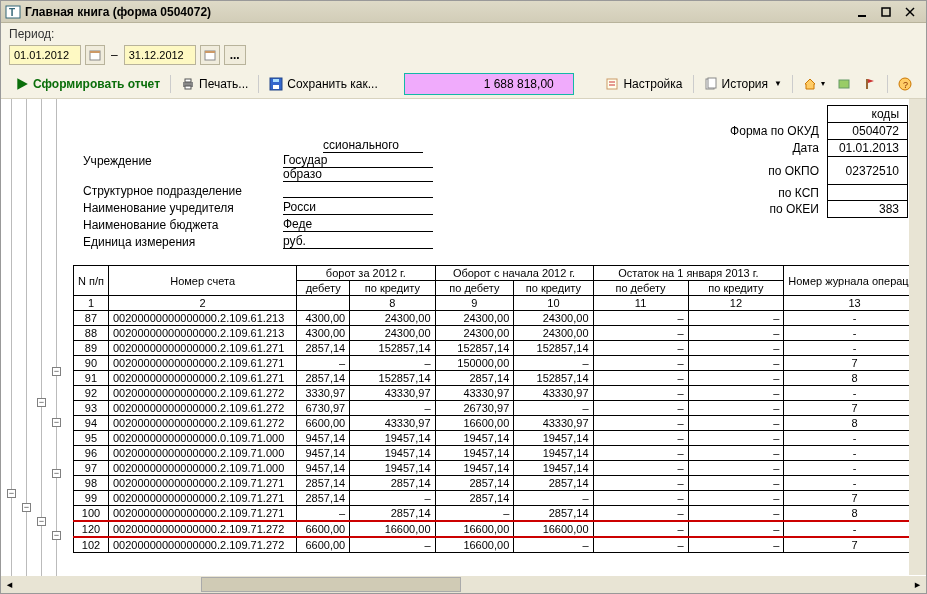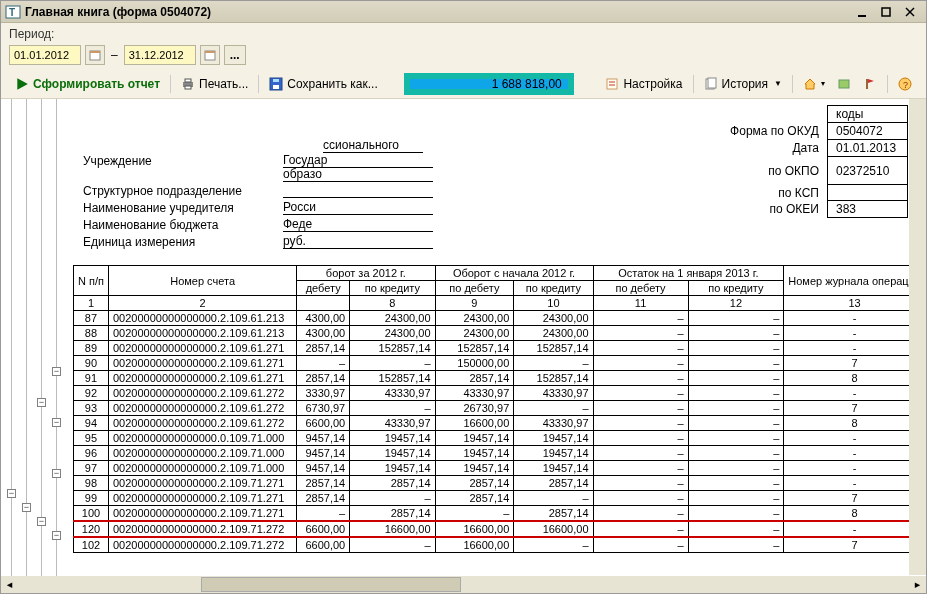--- a/index.html
+++ b/index.html
@@ -67,24 +67,24 @@
   }
   .tbtn {
     display:flex; align-items:center; gap:4px;
     height:22px; padding:0 6px;
     cursor:pointer;
     font-size:12px;
   }
   .tbtn.green { color:#0a6e0a; font-weight:bold;}
   .tbtn svg { width:14px; height:14px; flex-shrink:0;}
   .amount-box {
-    background:#0ea5e9; border:6px solid #14b8a6;
+    background:#f0abfc; border:1px solid #14b8a6;
     height:22px; width:170px;
     display:flex; align-items:center; justify-content:flex-end;
-    padding:0 6px; font-size:12px;
+    padding:0 19px; font-size:12px;
     margin-left:20px;
   }
   .report-area {
     position: relative;
     background:#fff;
     height: calc(100% - 22px - 30px - 30px - 17px);
     overflow:hidden;
     display:flex;
   }
   .outline-gutter {
@@ -100,21 +100,21 @@
     background:#fff;
     position:relative;
     overflow:hidden;
   }
   .header-block { padding: 10px 0 10px 10px; font-size:12px; }
   .codes-table {
     position:absolute; right:18px; top:6px;
     border-collapse:collapse;
     font-size:12px;
   }
-  .codes-table td { border:1px solid #000; padding:1px 8px; text-align:left; min-width:80px;}
+  .codes-table td { border:1px solid #000; padding:1px 8px; text-align:right; min-width:80px;}
   .codes-table td.lbl { border:none; text-align:right; padding-right:8px; }
   .codes-table td.lbl-head { border:none; }
   .codes-head { text-align:center; border:1px solid #000; padding:1px 8px; }
   .info-row { display:flex; align-items:flex-end; margin-top:2px; }
   .info-lbl { width:200px; }
   .info-val { width:150px; border-bottom:1px solid #000; }
   .data-table {
     border-collapse:collapse;
     font-size:11px;
     table-layout:fixed;

